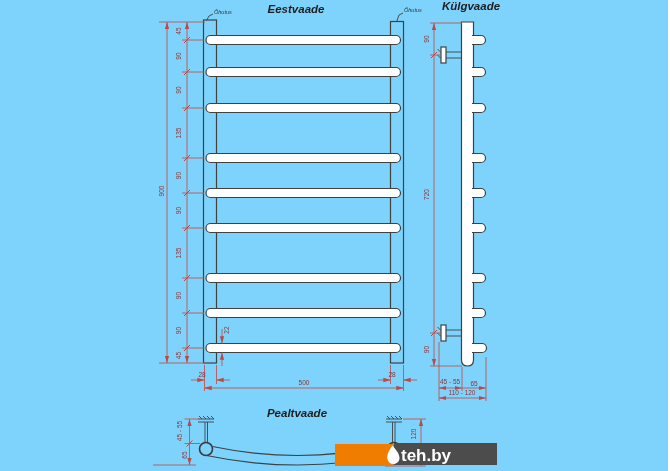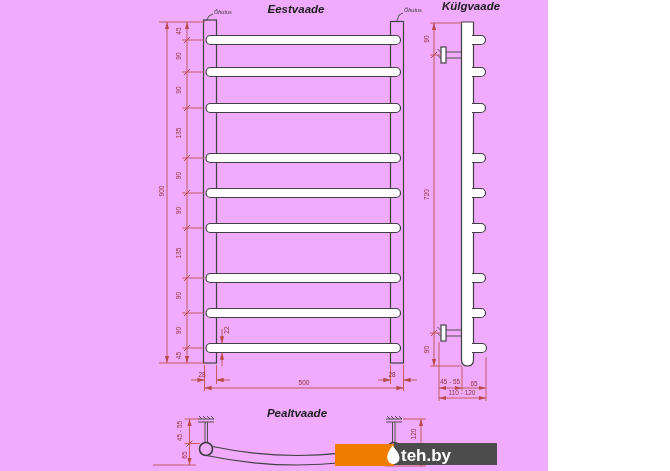--- a/index.html
+++ b/index.html
@@ -1,16 +1,16 @@
 <!DOCTYPE html>
 <html><head>
 <meta charset="utf-8">
 <style>
   html,body{margin:0;padding:0;background:#ffffff;}
-  .stage{position:relative;width:548px;height:471px;background:#f0abfc;overflow:hidden;
+  .stage{position:relative;width:668px;height:471px;background:#7dd3fc;overflow:hidden;
          font-family:"Liberation Sans",sans-serif;}
   svg{display:block;}
   .outline{fill:none;stroke:#414141;stroke-width:1.2;}
   .outline-w{fill:#ffffff;stroke:#414141;stroke-width:1.2;}
   .thin{fill:none;stroke:#414141;stroke-width:0.9;}
   .bold{fill:none;stroke:#3a3a3a;stroke-width:1.6;}
   .dim{fill:none;stroke:#c15353;stroke-width:0.9;}
   .tick{stroke:#b94a4a;stroke-width:1;}
   .arrfill{fill:#b94a4a;}
   .dimtxt{fill:#8f3333;font-size:6.5px;font-family:"Liberation Sans",sans-serif;}

